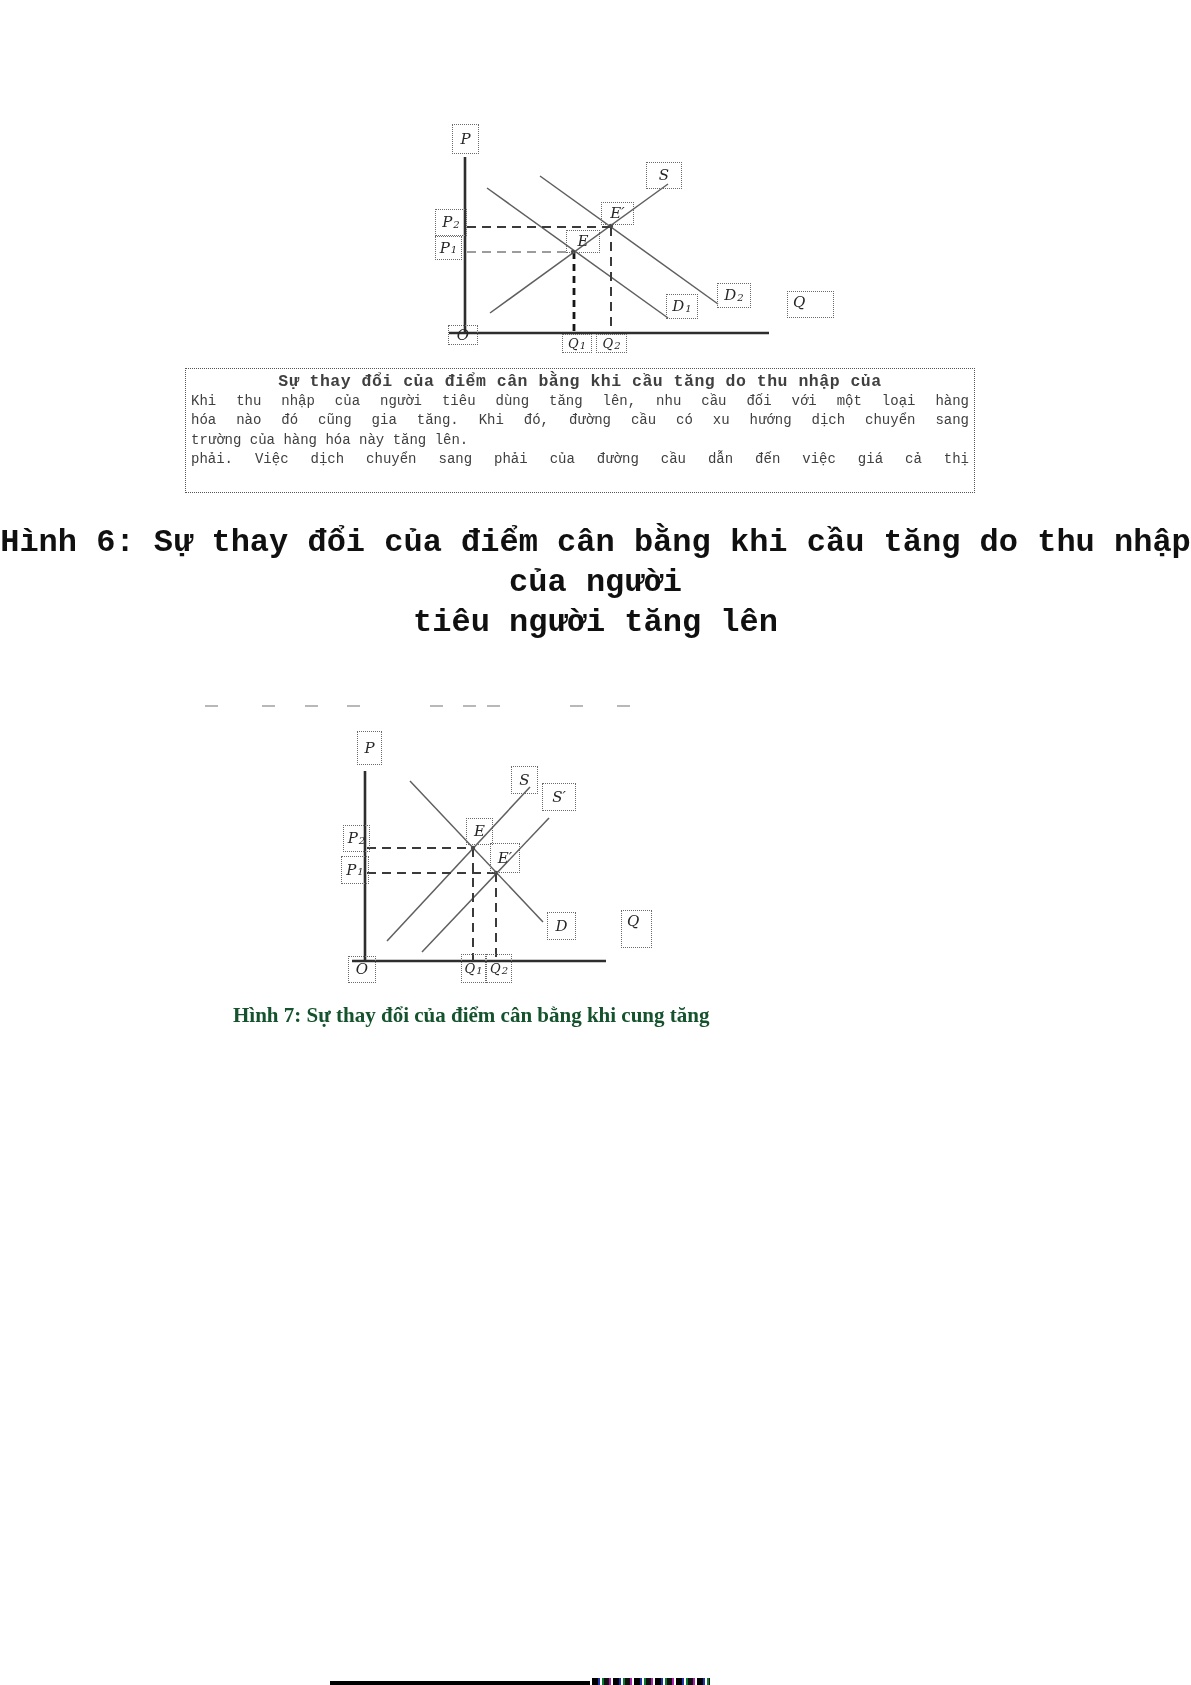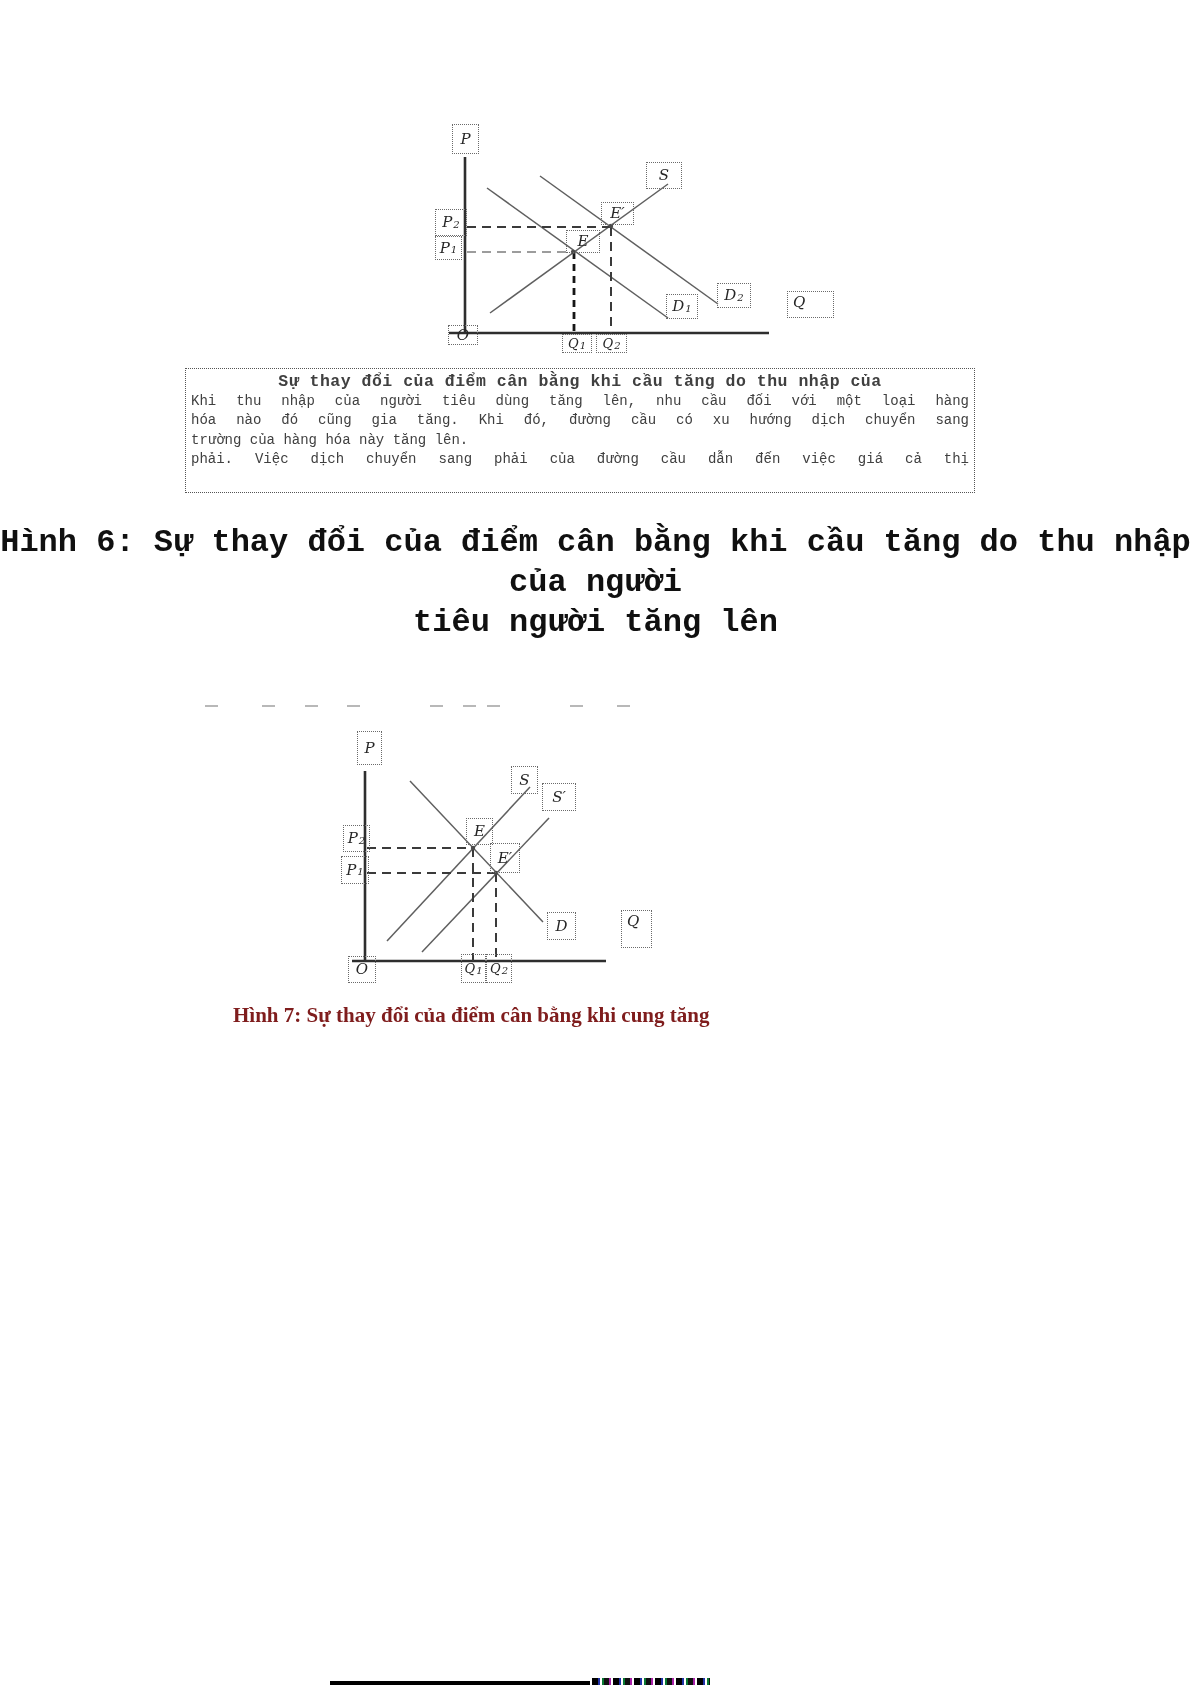--- a/index.html
+++ b/index.html
@@ -32,21 +32,21 @@
                line-height:19.5px; letter-spacing:0.5px; }
   .ocr-body  { font-size:14px; line-height:19.5px; }
   .just { text-align:justify; text-align-last:justify; }
 
   
   .cap6 { position:absolute; left:0; top:502px; width:100%; text-align:center;
           font-family:Liberation Mono, monospace; font-weight:bold;
           font-size:32px; line-height:40px; color:#101010;margin-top:21px; }
   .cap7 { position:absolute; left:233px; top:1003px;
           font-family:"Liberation Serif","DejaVu Serif", serif; font-weight:bold;
-          font-size:21px; color:#7f1d1d; }
+          font-size:21px; color:#14532d; }
 
   
   .art-dash { position:absolute; top:705px; width:13px; height:2px; background:#b8b8b8; }
 
   
   .bottom-bar { position:absolute; left:330px; top:1681px; width:260px; height:3.5px; background:#000; }
   .bottom-noise { position:absolute; left:592px; top:1678px; width:118px; height:7px;
       background:repeating-linear-gradient(90deg,#000 0 6px,#2233aa 6px 8px,#ffffff 8px 10px,
                  #0a7a33 10px 12px,#101010 12px 17px,#aa22aa 17px 19px,#ffffff 19px 21px); }
 </style>

